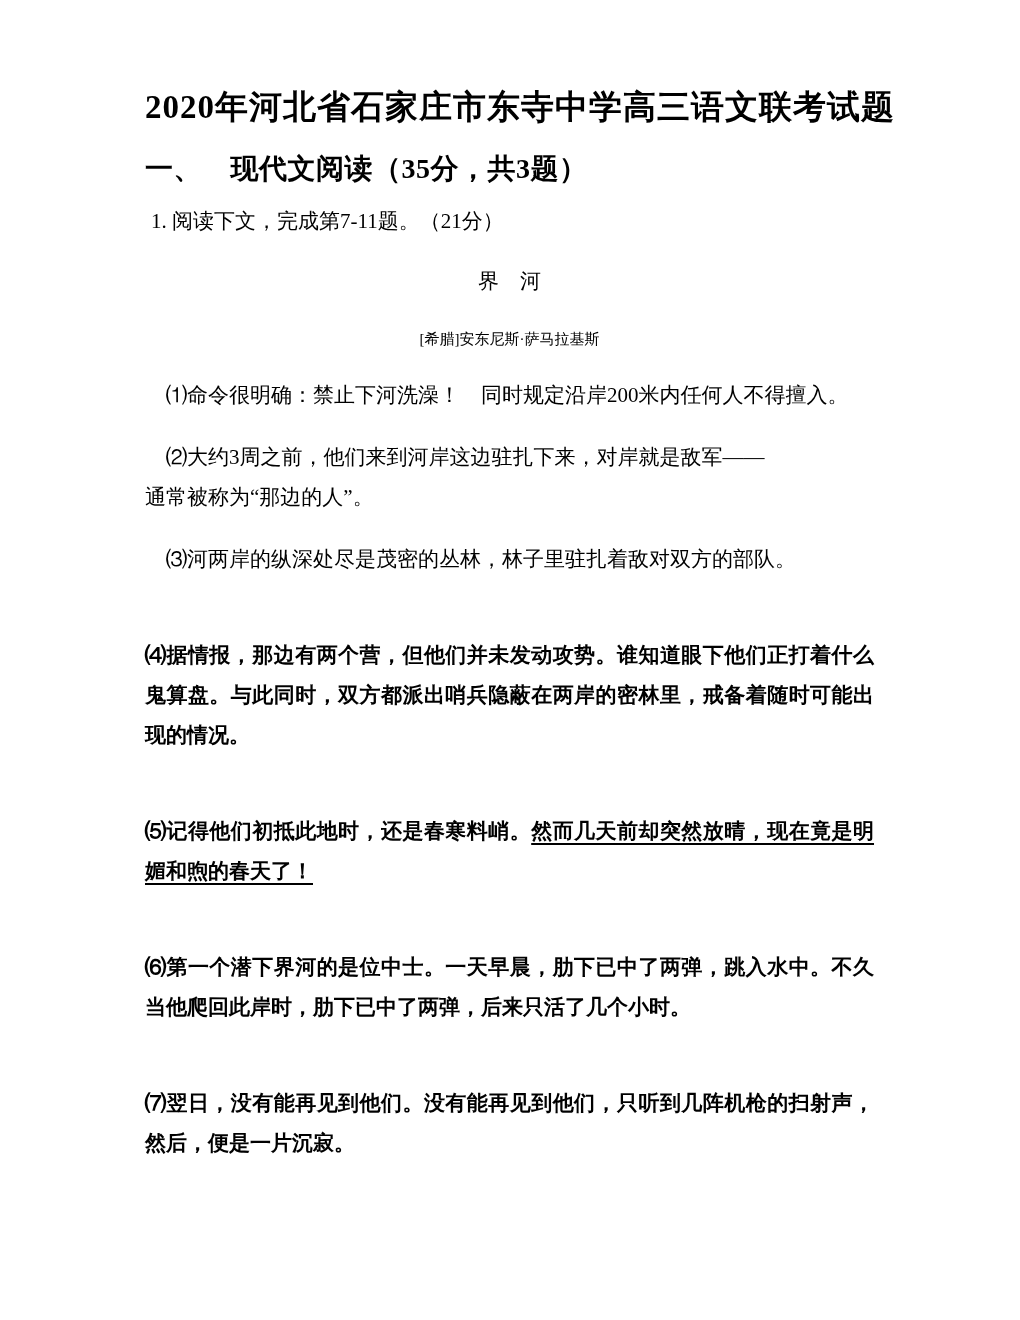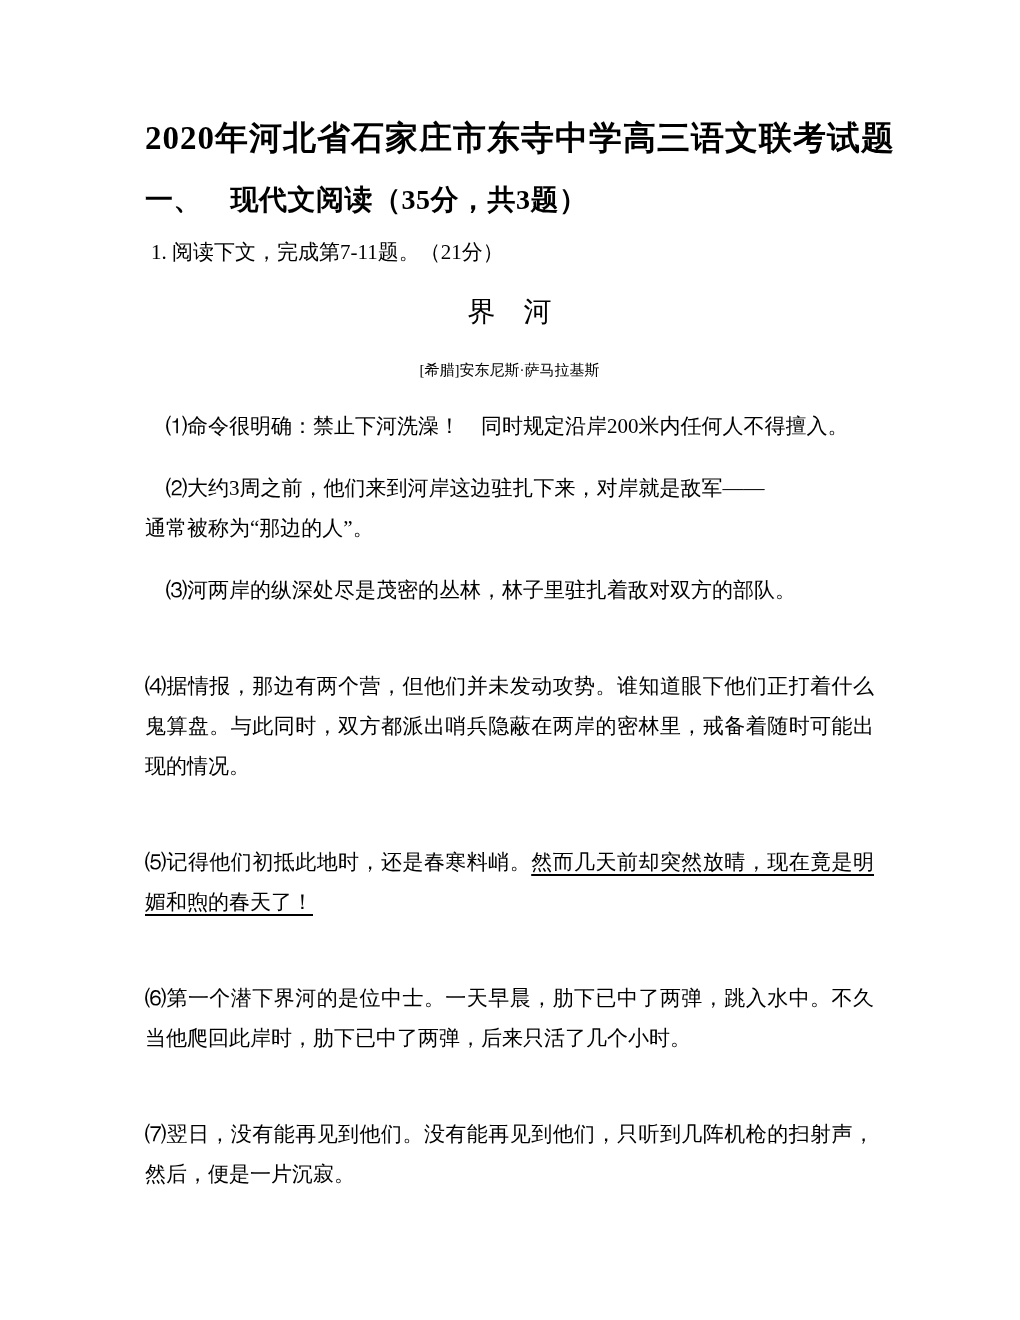--- a/index.html
+++ b/index.html
@@ -12,21 +12,21 @@
   body {
     width: 1020px;
     height: 1320px;
     overflow: hidden;
     position: relative;
   }
   .page {
     box-sizing: border-box;
     width: 1020px;
     height: 1320px;
-    padding: 118px 146px 40px 145px;
+    padding: 87px 146px 40px 145px;
     background: #ffffff;
   }
   .doc-title {
     margin: 0;
     font-size: 33px;
     font-weight: bold;
     line-height: 40px;
     text-align: center;
     letter-spacing: 1px;
     white-space: nowrap;
@@ -40,21 +40,21 @@
     white-space: pre-wrap;
   }
   .question-intro {
     margin: 24px 0 16px 6px;
     font-size: 21px;
     line-height: 28px;
     white-space: pre-wrap;
   }
   .article-title {
     margin: 32px 0 0 0;
-    font-size: 28px;
+    font-size: 21px;
     line-height: 28px;
     text-align: center;
     white-space: pre-wrap;
   }
   .article-author {
     margin: 30px 0 0 0;
     font-size: 15px;
     line-height: 28px;
     text-align: center;
     white-space: pre-wrap;
@@ -66,20 +66,21 @@
     text-align: justify;
     white-space: pre-wrap;
   }
   .para.first {
   }
   .para.indent {
     text-indent: 1em;
   }
   .para.wide-gap {
     margin-top: 56px;
+    font-weight: bold;
   }
   .underlined {
     text-decoration: underline;
     text-underline-offset: 5px;
   }
 </style>
 </head>
 <body>
 
 <div class="page">

